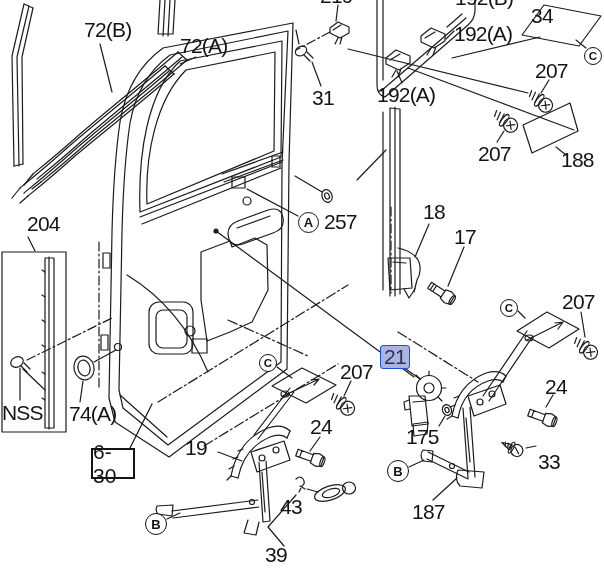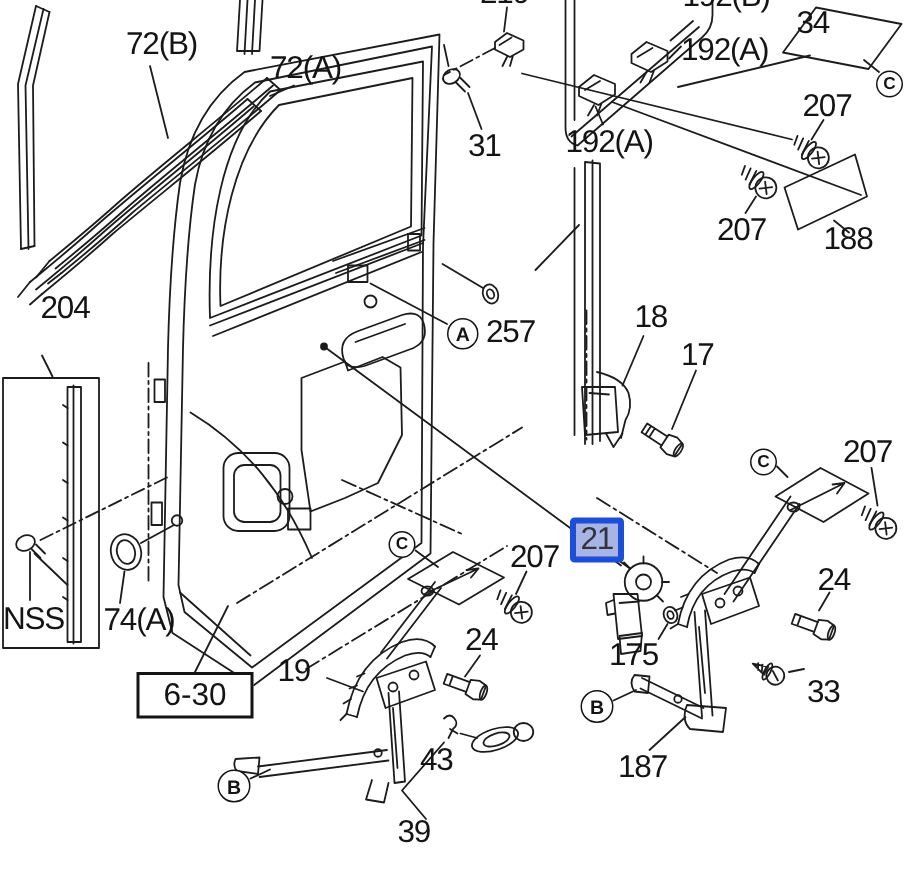--- a/index.html
+++ b/index.html
@@ -1,21 +1,21 @@
 <!DOCTYPE html>
 <html><head>
 <meta charset="utf-8">
 <style>
   html,body{margin:0;padding:0;background:#fff;}
   .stage{position:relative;width:604px;height:585px;background:#ffffff;overflow:hidden;
          font-family:"Liberation Sans",sans-serif;}
   svg{position:absolute;left:0;top:0;}
   .lbl{position:absolute;font-size:21px;line-height:1.05;color:#141414;letter-spacing:-0.8px;
        white-space:nowrap;}
-  .hl{background:#a8b4e6;border:4px solid #1d4ed8;border-radius:3px;padding:0 3px;color:#30343c;}
+  .hl{background:#a8b4e6;border:1px solid #1d4ed8;border-radius:3px;padding:0 3px;color:#30343c;}
   .marker{position:absolute;box-sizing:border-box;border:1.7px solid #141414;border-radius:50%;
           background:#fff;display:flex;align-items:center;justify-content:center;
           font-weight:bold;color:#141414;}
   .m21{width:21px;height:21px;font-size:13px;}
   .m22{width:22px;height:22px;font-size:13px;}
   .m18{width:18px;height:18px;font-size:11.5px;}
   .refbox{position:absolute;box-sizing:border-box;border:2px solid #141414;background:#fff;
           display:flex;align-items:center;justify-content:center;font-size:21px;color:#141414;}
 </style>
 </head>
@@ -297,40 +297,40 @@
 <div class="lbl" style="left:84px;top:19px">72(B)</div>
 <div class="lbl" style="left:180px;top:35px">72(A)</div>
 <div class="lbl" style="left:320px;top:-15px">219</div>
 <div class="lbl" style="left:312px;top:87px">31</div>
 <div class="lbl" style="left:455px;top:-13px">192(B)</div>
 <div class="lbl" style="left:531px;top:5px">34</div>
 <div class="lbl" style="left:454px;top:23px">192(A)</div>
 <div class="lbl" style="left:377px;top:84px">192(A)</div>
 <div class="lbl" style="left:535px;top:60px">207</div>
 <div class="lbl" style="left:478px;top:143px">207</div>
-<div class="lbl" style="left:549px;top:149px">188</div>
+<div class="lbl" style="left:561px;top:149px">188</div>
 <div class="lbl" style="left:324px;top:211px">257</div>
 <div class="lbl" style="left:423px;top:201px">18</div>
 <div class="lbl" style="left:454px;top:226px">17</div>
-<div class="lbl" style="left:27px;top:195px">204</div>
+<div class="lbl" style="left:27px;top:213px">204</div>
 <div class="lbl" style="left:2px;top:402px">NSS</div>
 <div class="lbl" style="left:69px;top:403px">74(A)</div>
 <div class="lbl" style="left:185px;top:437px">19</div>
 <div class="lbl" style="left:310px;top:416px">24</div>
 <div class="lbl" style="left:280px;top:496px">43</div>
 <div class="lbl" style="left:265px;top:544px">39</div>
 <div class="lbl" style="left:340px;top:361px">207</div>
 <div class="lbl hl" style="left:380px;top:345px">21</div>
 <div class="lbl" style="left:406px;top:426px">175</div>
 <div class="lbl" style="left:412px;top:501px">187</div>
 <div class="lbl" style="left:562px;top:291px">207</div>
 <div class="lbl" style="left:545px;top:376px">24</div>
 <div class="lbl" style="left:538px;top:451px">33</div>
 
-<div class="refbox" style="left:91px;top:448px;width:78px;height:31px">6-30</div>
+<div class="refbox" style="left:91px;top:448px;width:44px;height:31px">6-30</div>
 
 <div class="marker m21" style="left:298px;top:212px">A</div>
 <div class="marker m22" style="left:145px;top:513px">B</div>
 <div class="marker m22" style="left:387px;top:460px">B</div>
 <div class="marker m18" style="left:584px;top:47px">C</div>
 <div class="marker m18" style="left:259px;top:354px">C</div>
 <div class="marker m18" style="left:500px;top:299px">C</div>
 
 </div>
 

